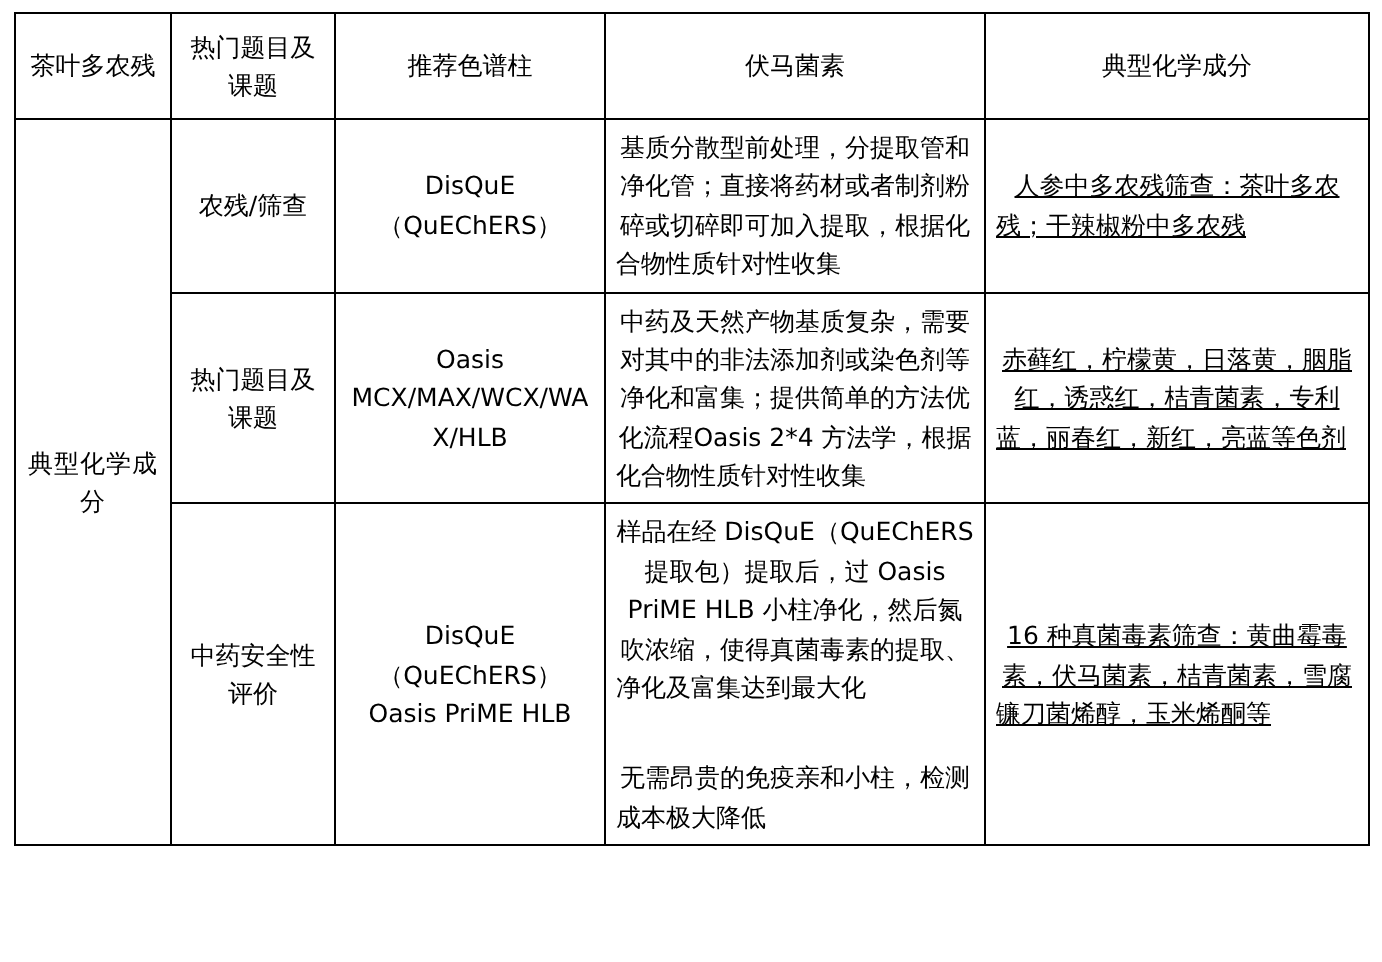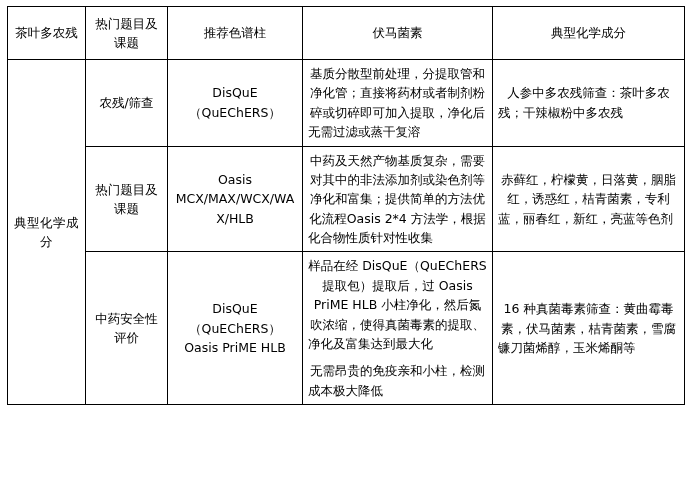--- a/index.html
+++ b/index.html
@@ -68,23 +68,24 @@
     font-size: 12.5px;
     line-height: 1.75;
     padding: 6px 6px;
   }
   td.components {
     text-align: justify;
     text-align-last: left;
     font-size: 12.5px;
     line-height: 1.75;
     padding: 6px 6px;
+    text-decoration: underline;
   }
   .para { margin: 0; }
-  .para + .para { margin-top: 8px; }
+  .para + .para { margin-top: 26px; }
 </style>
 </head>
 <body>
 
 <div class="sheet">
   <table class="grid">
     <colgroup>
       <col class="col-a">
       <col class="col-b">
       <col class="col-c">
@@ -99,21 +100,21 @@
         <th class="head">伏马菌素</th>
         <th class="head">典型化学成分</th>
       </tr>
     </thead>
     <tbody>
       <tr>
         <td class="rowspan-cell" rowspan="3">典型化学成分</td>
         <td class="topic">农残/筛查</td>
         <td class="column-cell">DisQuE（QuEChERS）</td>
         <td class="feature">
-          <p class="para">基质分散型前处理，分提取管和净化管；直接将药材或者制剂粉碎或切碎即可加入提取，净化后无需过滤或蒸干复溶</p>
+          <p class="para">基质分散型前处理，分提取管和净化管；直接将药材或者制剂粉碎或切碎即可加入提取，根据化合物性质针对性收集</p>
         </td>
         <td class="components">人参中多农残筛查：茶叶多农残；干辣椒粉中多农残</td>
       </tr>
       <tr>
         <td class="topic">热门题目及课题</td>
         <td class="column-cell">Oasis MCX/MAX/WCX/WAX/HLB</td>
         <td class="feature">
           <p class="para">中药及天然产物基质复杂，需要对其中的非法添加剂或染色剂等净化和富集；提供简单的方法优化流程Oasis 2*4 方法学，根据化合物性质针对性收集</p>
         </td>
         <td class="components">赤藓红，柠檬黄，日落黄，胭脂红，诱惑红，桔青菌素，专利蓝，丽春红，新红，亮蓝等色剂</td>

